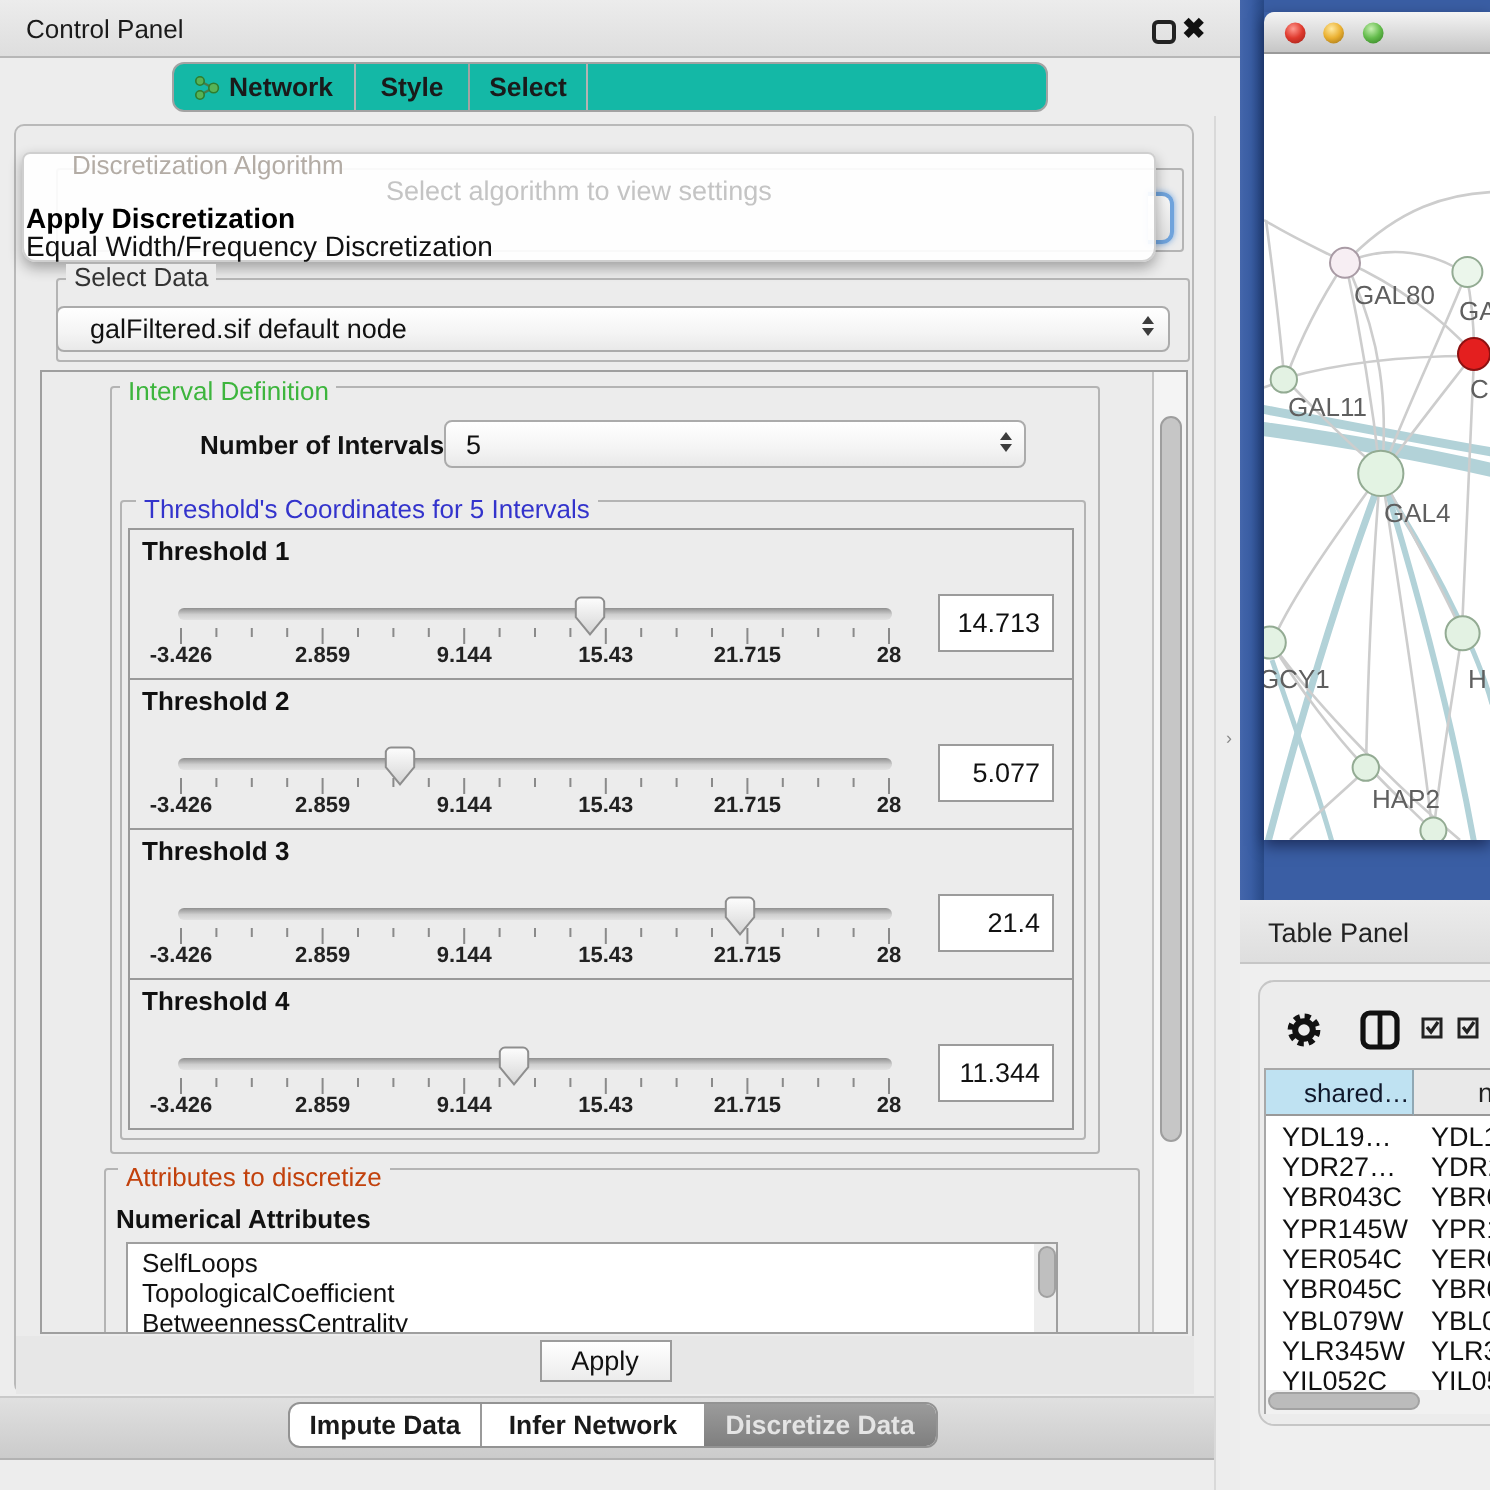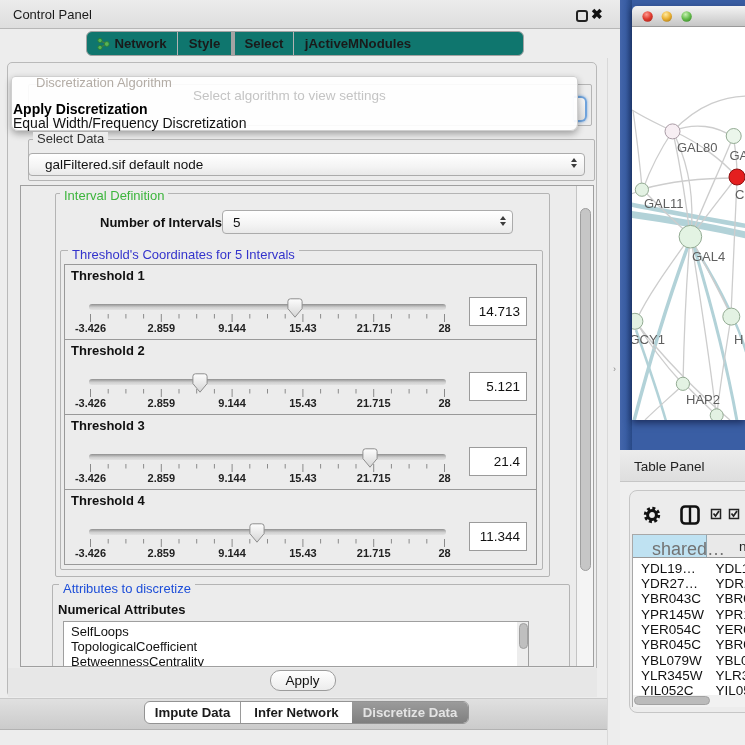--- a/index.html
+++ b/index.html
@@ -17,34 +17,33 @@
 </style></head>
 <body>
 
 <div class="abs" style="left:0;top:0;width:620px;height:29px;background:linear-gradient(#ececec,#dedede);border-bottom:1px solid #b7b7b7"></div>
 <div class="t" style="left:13px;top:7px;font-size:13px;color:#1a1a1a">Control Panel</div>
 <div class="abs" style="left:576px;top:10px;width:12px;height:12px;border:2px solid #222;border-radius:3px"></div>
 <div class="t" style="left:591px;top:6px;font-size:14px;font-weight:bold;color:#111">✖</div>
 
 <div class="abs" style="left:7px;top:62px;width:590px;height:635px;background:#ececec;border:1px solid #b9b9b9;border-radius:5px"></div>
 
-<div class="abs" style="left:86px;top:31px;width:438px;height:25px;border:1px solid #a3a3a3;border-radius:6px;background:#0f766e;display:flex;overflow:hidden;font-size:13.2px;font-weight:bold;color:#1a1a1a">
+<div class="abs" style="left:86px;top:31px;width:438px;height:25px;border:1px solid #a3a3a3;border-radius:6px;background:#14b8a6;display:flex;overflow:hidden;font-size:13.2px;font-weight:bold;color:#1a1a1a">
  <div style="width:91px;border-right:1px solid #b3b3b3;display:flex;align-items:center;justify-content:center">
   <svg width="13" height="14" viewBox="0 0 13 14" style="margin-right:4px">
         <line x1="3" y1="3.5" x2="9.5" y2="7" stroke="#4a7a4a" stroke-width="1.2"></line>
         <line x1="3" y1="10.5" x2="9.5" y2="7" stroke="#4a7a4a" stroke-width="1.2"></line>
         <circle cx="3" cy="3.5" r="2.1" fill="#57b357" stroke="#2e7d2e" stroke-width="0.8"></circle>
         <circle cx="3" cy="10.5" r="2.1" fill="#57b357" stroke="#2e7d2e" stroke-width="0.8"></circle>
         <circle cx="9.8" cy="7" r="2.4" fill="#57b357" stroke="#2e7d2e" stroke-width="0.8"></circle>
       </svg>
   <span>Network</span>
     </div>
- <div style="width:57px;border-right:4px solid #a3a3a3;display:flex;align-items:center;justify-content:center">Style</div>
+ <div style="width:57px;border-right:1px solid #a3a3a3;display:flex;align-items:center;justify-content:center">Style</div>
  <div style="width:59px;border-right:1px solid #b3b3b3;display:flex;align-items:center;justify-content:center">Select</div>
- <div style="width:128px;display:flex;align-items:center;justify-content:center">jActiveMNodules</div>
 </div>
 
 <div class="grp" style="left:28px;top:84px;width:564px;height:42px"></div>
 
 <div class="abs" style="left:574px;top:96px;width:13px;height:26px;border:2px solid #6fa3dc;border-left:none;border-radius:0 6px 6px 0;background:linear-gradient(#f8f8f8,#e2e2e2);box-shadow:0 0 3px rgba(90,150,220,.8)"></div>
 
 <div class="abs" style="left:11px;top:76px;width:567px;height:55px;background:rgba(255,255,255,0.92);border:1px solid #cfcfcf;border-radius:4px 4px 7px 7px;box-shadow:0 3px 7px rgba(0,0,0,0.32)"></div>
 <div class="t" style="left:193px;top:88px;font-size:13.5px;color:#c4c4c4">Select algorithm to view settings</div>
 <div class="t" style="left:13px;top:101px;font-size:14px;font-weight:bold;color:#000">Apply Discretization</div>
 <div class="t" style="left:13px;top:115px;font-size:14px;color:#111">Equal Width/Frequency Discretization</div>
@@ -164,21 +163,21 @@
  <div class="ticklbl" style="left:444.5px;top:397px">28</div>
  <svg class="abs" style="left:192.3px;top:373px" width="16" height="21" viewBox="0 0 16 21">
         <defs>
           <linearGradient id="thg2" x1="0" y1="0" x2="0" y2="1">
             <stop offset="0" stop-color="#fdfdfd"></stop>
             <stop offset="1" stop-color="#d5d5d5"></stop>
           </linearGradient>
         </defs>
         <path d="M3.5 0.8 h9 a2.6 2.6 0 0 1 2.6 2.6 v7.2 l-7.1 8.6 l-7.1 -8.6 v-7.2 a2.6 2.6 0 0 1 2.6 -2.6 z" fill="url(#thg2)" stroke="#8e8e8e" stroke-width="1"></path>
       </svg>
- <div class="vbox" style="left:469px;top:372px">5.121</div>
+ <div class="vbox" style="left:469px;top:372px">5.077</div>
  <div class="row-label" style="left:71px;top:418px">Threshold 3</div>
  <div class="abs" style="left:89px;top:454px;width:357px;height:6px;border-radius:3px;background:linear-gradient(#8f8f8f,#cfcfcf 55%,#e2e2e2)"></div>
  <svg class="abs" style="left:89px;top:464px" width="358" height="9" viewBox="0 0 358 9">
         <g stroke="#8a8a8a" stroke-width="1">
           <line x1="1.5" y1="0" x2="1.5" y2="8"></line>
           <line x1="19.2" y1="0" x2="19.2" y2="4.5"></line>
           <line x1="36.9" y1="0" x2="36.9" y2="4.5"></line>
           <line x1="54.6" y1="0" x2="54.6" y2="4.5"></line>
           <line x1="72.3" y1="0" x2="72.3" y2="8"></line>
           <line x1="90.0" y1="0" x2="90.0" y2="4.5"></line>
@@ -253,31 +252,31 @@
           <linearGradient id="thg4" x1="0" y1="0" x2="0" y2="1">
             <stop offset="0" stop-color="#fdfdfd"></stop>
             <stop offset="1" stop-color="#d5d5d5"></stop>
           </linearGradient>
         </defs>
         <path d="M3.5 0.8 h9 a2.6 2.6 0 0 1 2.6 2.6 v7.2 l-7.1 8.6 l-7.1 -8.6 v-7.2 a2.6 2.6 0 0 1 2.6 -2.6 z" fill="url(#thg4)" stroke="#8e8e8e" stroke-width="1"></path>
       </svg>
  <div class="vbox" style="left:469px;top:522px">11.344</div>
 
  <div class="grp" style="left:52px;top:584px;width:518px;height:110px"></div>
- <div class="gt" style="left:59px;top:582px;color:#1d4ed8">Attributes to discretize</div>
+ <div class="gt" style="left:59px;top:582px;color:#c2410c">Attributes to discretize</div>
  <div class="row-label" style="left:58px;top:602px">Numerical Attributes</div>
  <div class="abs" style="left:63px;top:621px;width:466px;height:60px;background:#fff;border:1px solid #9f9f9f"></div>
  <div class="t" style="left:71px;top:623.5px;font-size:13px;color:#111;line-height:15.4px">SelfLoops<br>TopologicalCoefficient<br>BetweennessCentrality</div>
  <div class="abs" style="left:517px;top:622px;width:11px;height:58px;background:#ededed"></div>
  <div class="abs" style="left:518.5px;top:622.5px;width:9px;height:26px;background:#bfbfbf;border:1px solid #a0a0a0;border-radius:5px"></div>
 </div>
 </div>
 
 <div class="abs" style="left:8px;top:668px;width:589px;height:29px;background:#e7e7e7"></div>
-<div class="abs" style="left:269.5px;top:670px;width:66px;height:21px;border:1px solid #9c9c9c;border-radius:10px;background:linear-gradient(#fff,#ececec);font-size:13.5px;color:#111;text-align:center;line-height:19px">Apply</div>
+<div class="abs" style="left:269.5px;top:670px;width:66px;height:21px;border:1px solid #9c9c9c;border-radius:0;background:linear-gradient(#fff,#ececec);font-size:13.5px;color:#111;text-align:center;line-height:19px">Apply</div>
 
 <div class="abs" style="left:0;top:698px;width:608px;height:32px;background:linear-gradient(#e0e0e0,#cbcbcb);border-top:1px solid #c9c9c9;border-bottom:1px solid #b2b2b2"></div>
 <div class="abs" style="left:144px;top:701px;width:325px;height:23px;border:1px solid #939393;border-radius:6px;background:#fff;display:flex;overflow:hidden;font-size:13.2px;font-weight:bold;color:#1a1a1a">
  <div style="width:96px;border-right:1px solid #9a9a9a;display:flex;align-items:center;justify-content:center">Impute Data</div>
  <div style="width:111px;display:flex;align-items:center;justify-content:center">Infer Network</div>
  <div style="width:116px;background:linear-gradient(#9b9b9b,#7f7f7f);color:#e4e4e4;display:flex;align-items:center;justify-content:center">Discretize Data</div>
 </div>
 
 <div class="abs" style="left:607px;top:58px;width:1px;height:687px;background:#d9d9d9"></div>
 <div class="t" style="left:613px;top:364px;font-size:9px;color:#888">›</div>
@@ -385,20 +384,20 @@
   <rect x="68.5" y="4.5" width="9" height="9"></rect>
   <path d="M70.5 8.5 l2 2.5 l3.5 -5" stroke-width="1.7"></path>
   <rect x="86.5" y="4.5" width="9" height="9"></rect>
   <path d="M88.5 8.5 l2 2.5 l3.5 -5" stroke-width="1.7"></path>
  </g>
 </svg>
 
 <div class="abs" style="left:632px;top:534px;width:113px;height:173px;border:1px solid #a8a8a8;border-right:none;background:#fff"></div>
 <div class="abs" style="left:633px;top:535px;width:74px;height:23px;background:#bfe2f2;border-right:1px solid #90a8b4;border-bottom:1px solid #999"></div>
 <div class="abs" style="left:707px;top:535px;width:38px;height:23px;background:#e9e9e9;border-bottom:1px solid #999"></div>
-<div class="t" style="left:652px;top:539px;font-size:18px;color:#737373">shared…</div>
+<div class="t" style="left:652px;top:539px;font-size:13px;color:#0f172a">shared…</div>
 <div class="t" style="left:739px;top:539px;font-size:13.5px;color:#222">nam</div>
 <div class="abs" style="left:632px;top:558px;width:113px;height:136.5px;overflow:hidden">
  <div class="t" style="left:9px;top:2.5px;font-size:13.5px;color:#111;line-height:15.35px">YDL19…<br>YDR27…<br>YBR043C<br>YPR145W<br>YER054C<br>YBR045C<br>YBL079W<br>YLR345W<br>YIL052C</div>
  <div class="t" style="left:83.5px;top:2.5px;font-size:13.5px;color:#111;line-height:15.35px">YDL19<br>YDR27<br>YBR04<br>YPR14<br>YER05<br>YBR04<br>YBL07<br>YLR34<br>YIL05</div>
 </div>
 <div class="abs" style="left:633px;top:694.5px;width:112px;height:12px;background:#f1f1f1"></div>
 <div class="abs" style="left:633.5px;top:695.5px;width:76px;height:9px;background:#bbb;border:1px solid #a2a2a2;border-radius:4.5px"></div>
 
 </body></html>

